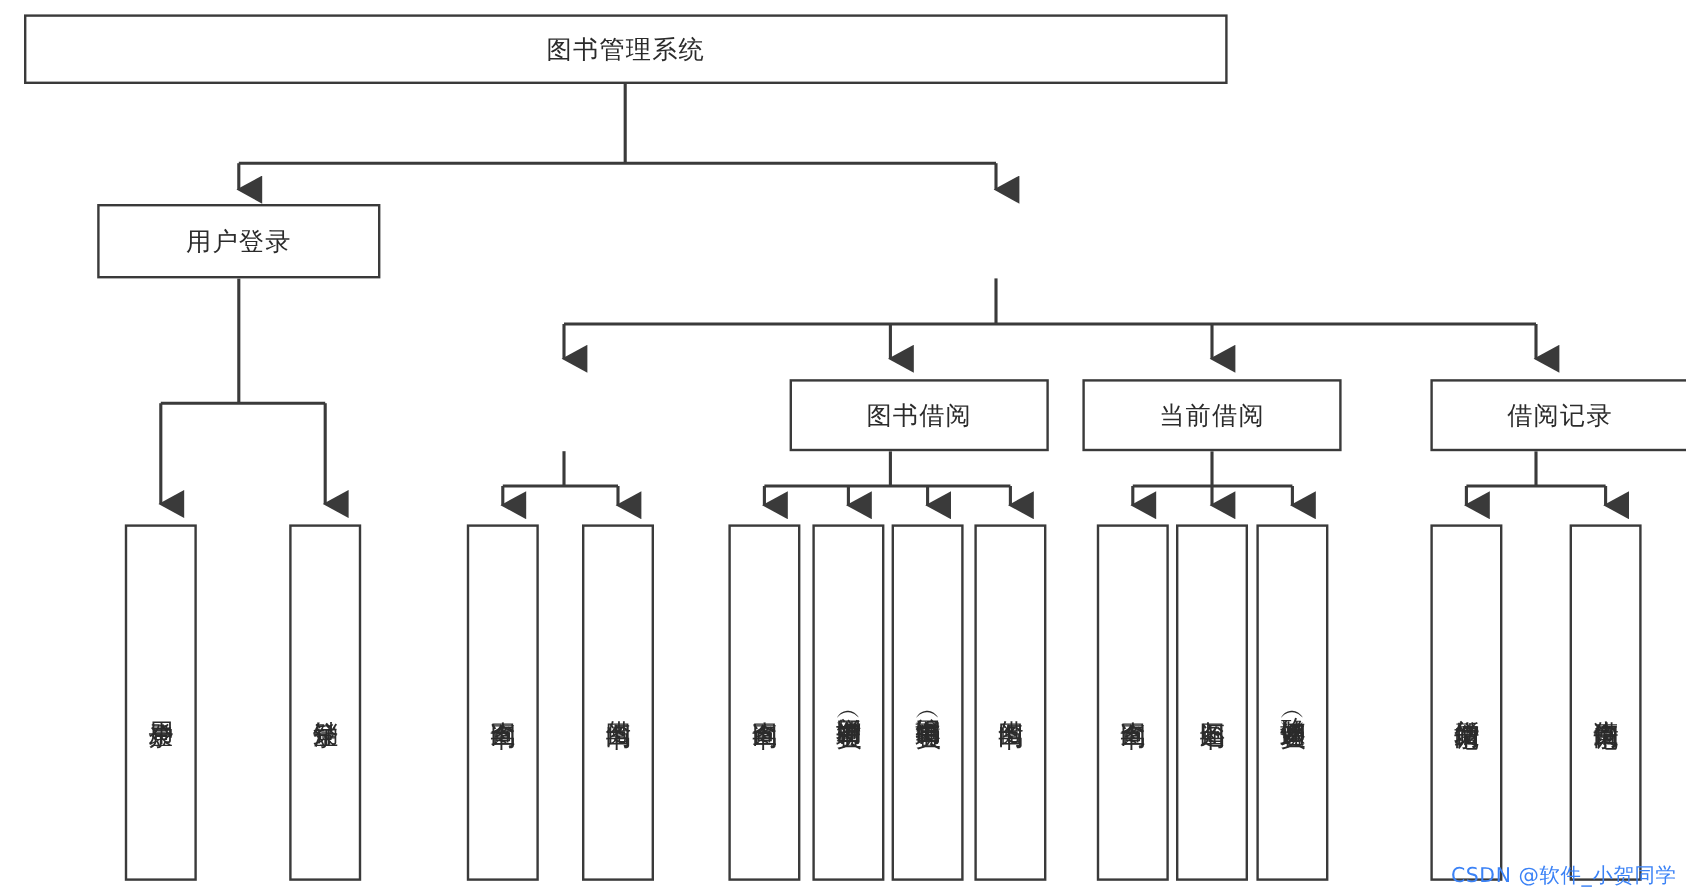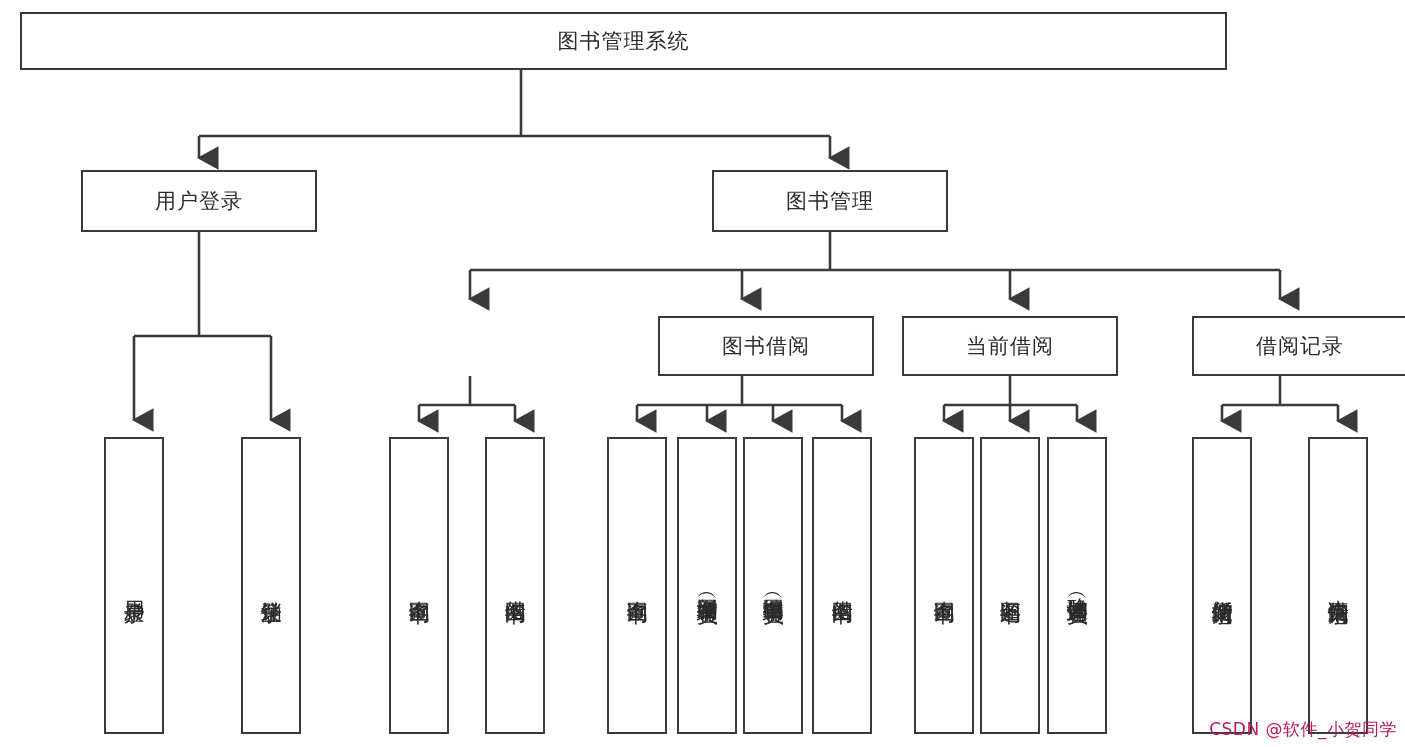--- a/index.html
+++ b/index.html
@@ -52,21 +52,21 @@
     writing-mode: vertical-rl;
     text-orientation: upright;
     display: block;
     white-space: nowrap;
   }
   #watermark {
     position: absolute;
     right: 8px;
     bottom: 6px;
     font-size: 17px;
-    color: #be185d;
+    color: #3b82f6;
     letter-spacing: 0.5px;
     white-space: nowrap;
   }
 </style>
 </head>
 <body>
 
 <div id="canvas">
 
   <svg id="edges" viewBox="0 0 1405 747">
@@ -112,29 +112,26 @@
       <path d="M 1010 405 L 1010 421" marker-end="url(#arrow)"></path>
       <path d="M 1077 405 L 1077 421" marker-end="url(#arrow)"></path>
 
       <path d="M 1280 376 L 1280 405"></path>
       <path d="M 1222 405 L 1338 405"></path>
       <path d="M 1222 405 L 1222 421" marker-end="url(#arrow)"></path>
       <path d="M 1338 405 L 1338 421" marker-end="url(#arrow)"></path>
     </g>
   </svg>
 
-  <div class="node h" style="left:20px; top:12px; width:1207px; height:58px;">
+  <div class="node h" style="left:20px; top:12px; width:1003px; height:58px;">
     <span>图书管理系统</span>
   </div>
 
   <div class="node h" style="left:81px; top:170px; width:236px; height:62px;">
     <span>用户登录</span>
-  </div>
-  <div class="node h" style="left:712px; top:170px; width:236px; height:62px;">
-    <span>图书管理</span>
   </div>
 
   <div class="node h" style="left:634px; top:316px; width:216px; height:60px;margin-left:24px;">
     <span>图书借阅</span>
   </div>
   <div class="node h" style="left:902px; top:316px; width:216px; height:60px;">
     <span>当前借阅</span>
   </div>
   <div class="node h" style="left:1172px; top:316px; width:216px; height:60px;margin-left:20px;">
     <span>借阅记录</span>

